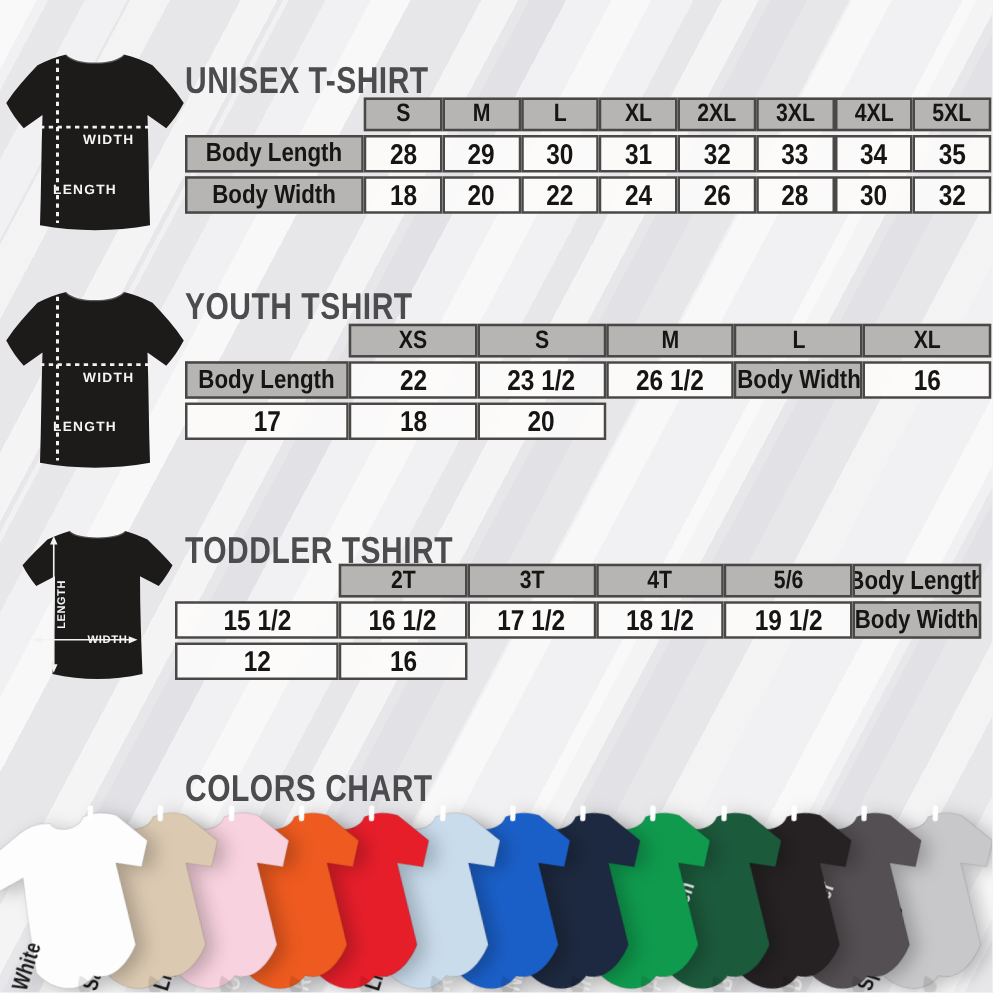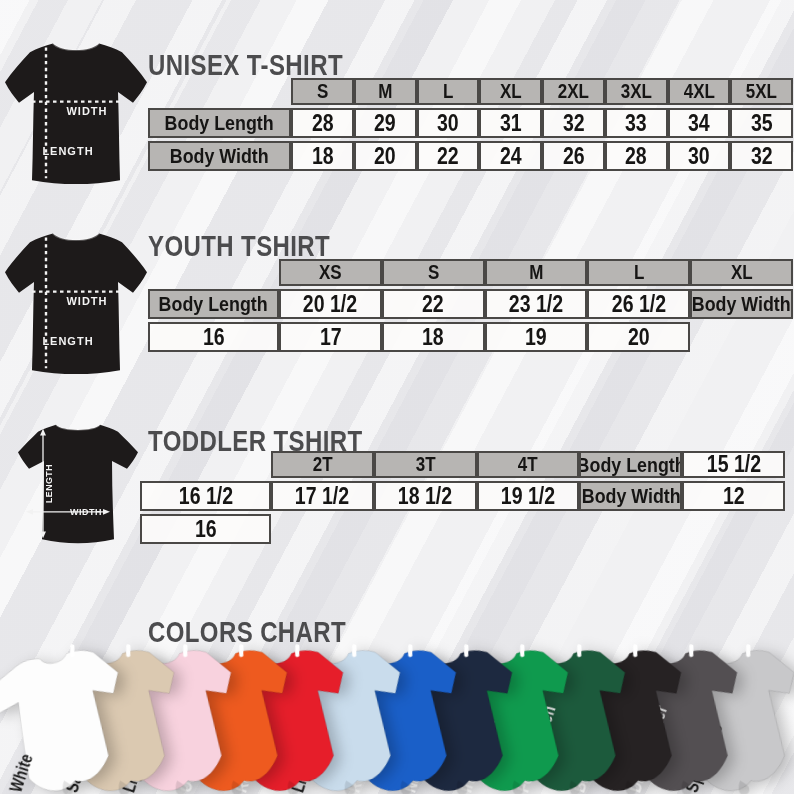--- a/index.html
+++ b/index.html
@@ -181,45 +181,39 @@
         <div class="cell hdr">
           <span class="cnd">L</span>
         </div>
         <div class="cell hdr">
           <span class="cnd">XL</span>
         </div>
         <div class="cell lbl">
           <span class="cnd">Body Length</span>
         </div>
         <div class="cell val">
-          <span class="cnd">20 1/2</span>
-        </div>
-        <div class="cell val">
           <span class="cnd">22</span>
         </div>
         <div class="cell val">
           <span class="cnd">23 1/2</span>
         </div>
         <div class="cell val">
           <span class="cnd">26 1/2</span>
         </div>
         <div class="cell lbl">
           <span class="cnd">Body Width</span>
         </div>
         <div class="cell val">
           <span class="cnd">16</span>
         </div>
         <div class="cell val">
           <span class="cnd">17</span>
         </div>
         <div class="cell val">
           <span class="cnd">18</span>
-        </div>
-        <div class="cell val">
-          <span class="cnd">19</span>
         </div>
         <div class="cell val">
           <span class="cnd">20</span>
         </div>
       </div>
   </div>
 
   <div class="section" style="top:414px;height:170px;">
     <div class="tee-figure" style="left:8px;top:3px;width:140px;height:132px;">
       <svg viewBox="0 0 140 135" preserveAspectRatio="none">
@@ -240,20 +234,23 @@
         <div class="cell spacer"></div>
         <div class="cell hdr">
           <span class="cnd">2T</span>
         </div>
         <div class="cell hdr">
           <span class="cnd">3T</span>
         </div>
         <div class="cell hdr">
           <span class="cnd">4T</span>
         </div>
+        <div class="cell hdr">
+          <span class="cnd">5/6</span>
+        </div>
         <div class="cell lbl">
           <span class="cnd">Body Length</span>
         </div>
         <div class="cell val">
           <span class="cnd">15 1/2</span>
         </div>
         <div class="cell val">
           <span class="cnd">16 1/2</span>
         </div>
         <div class="cell val">

